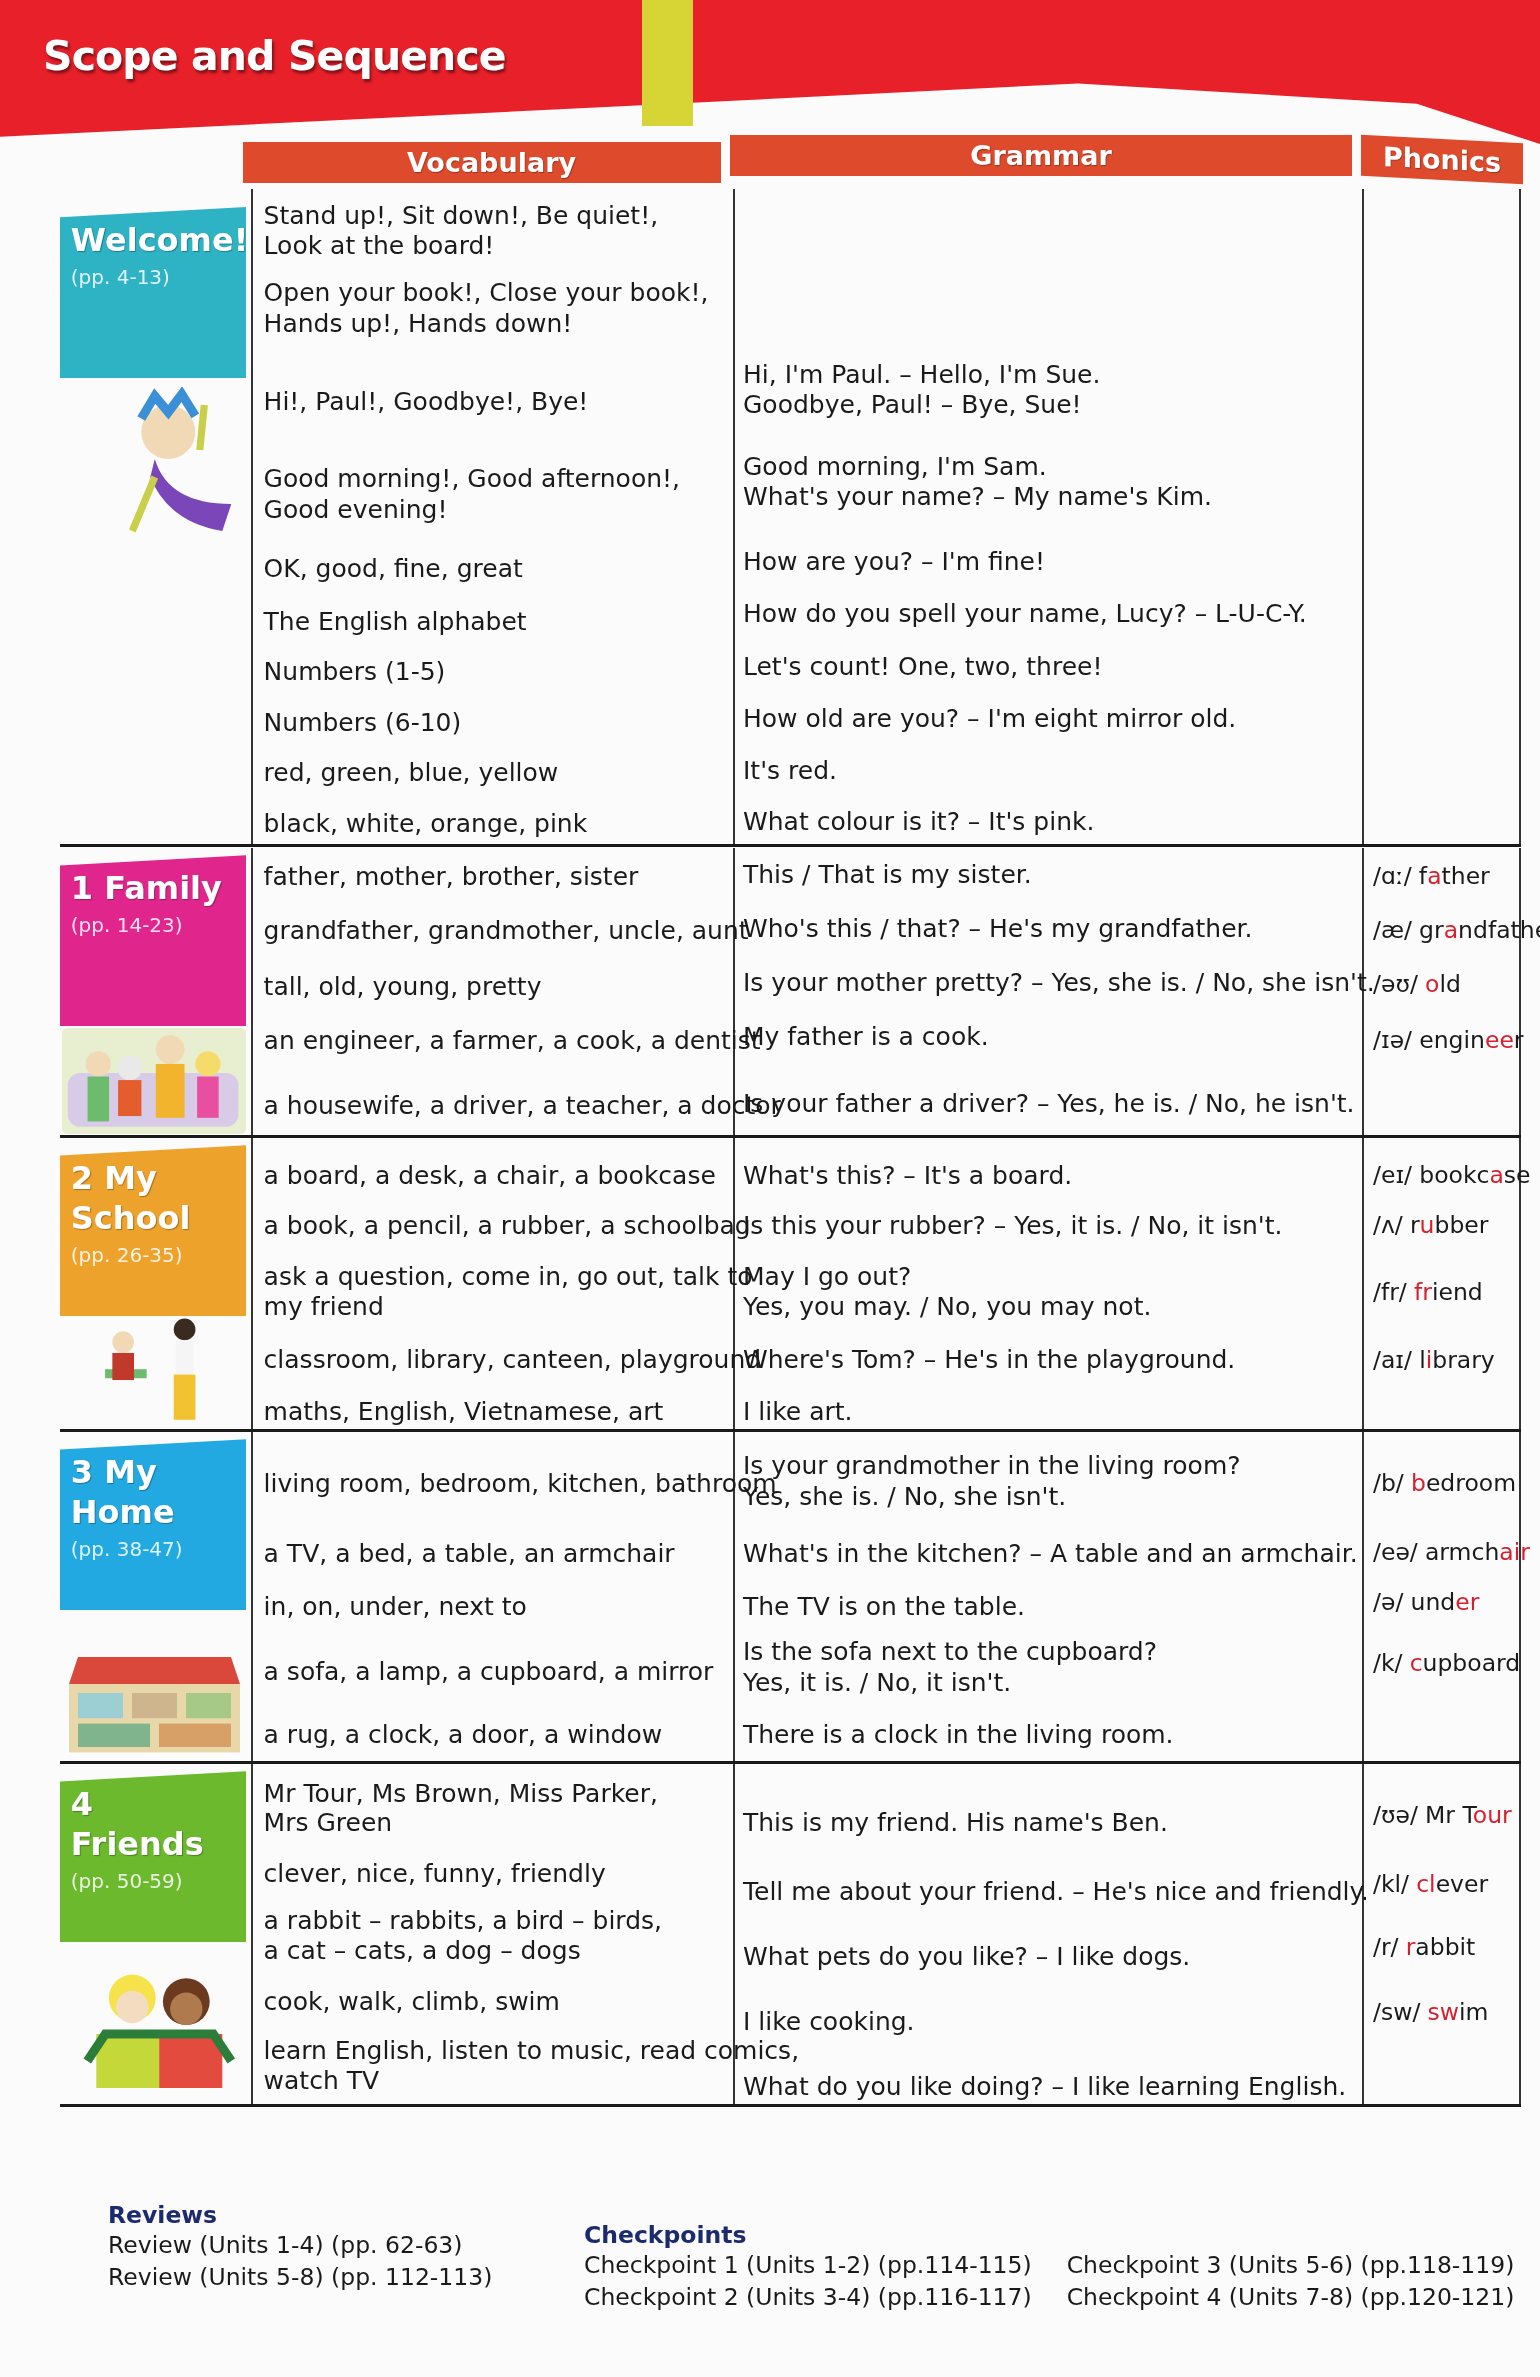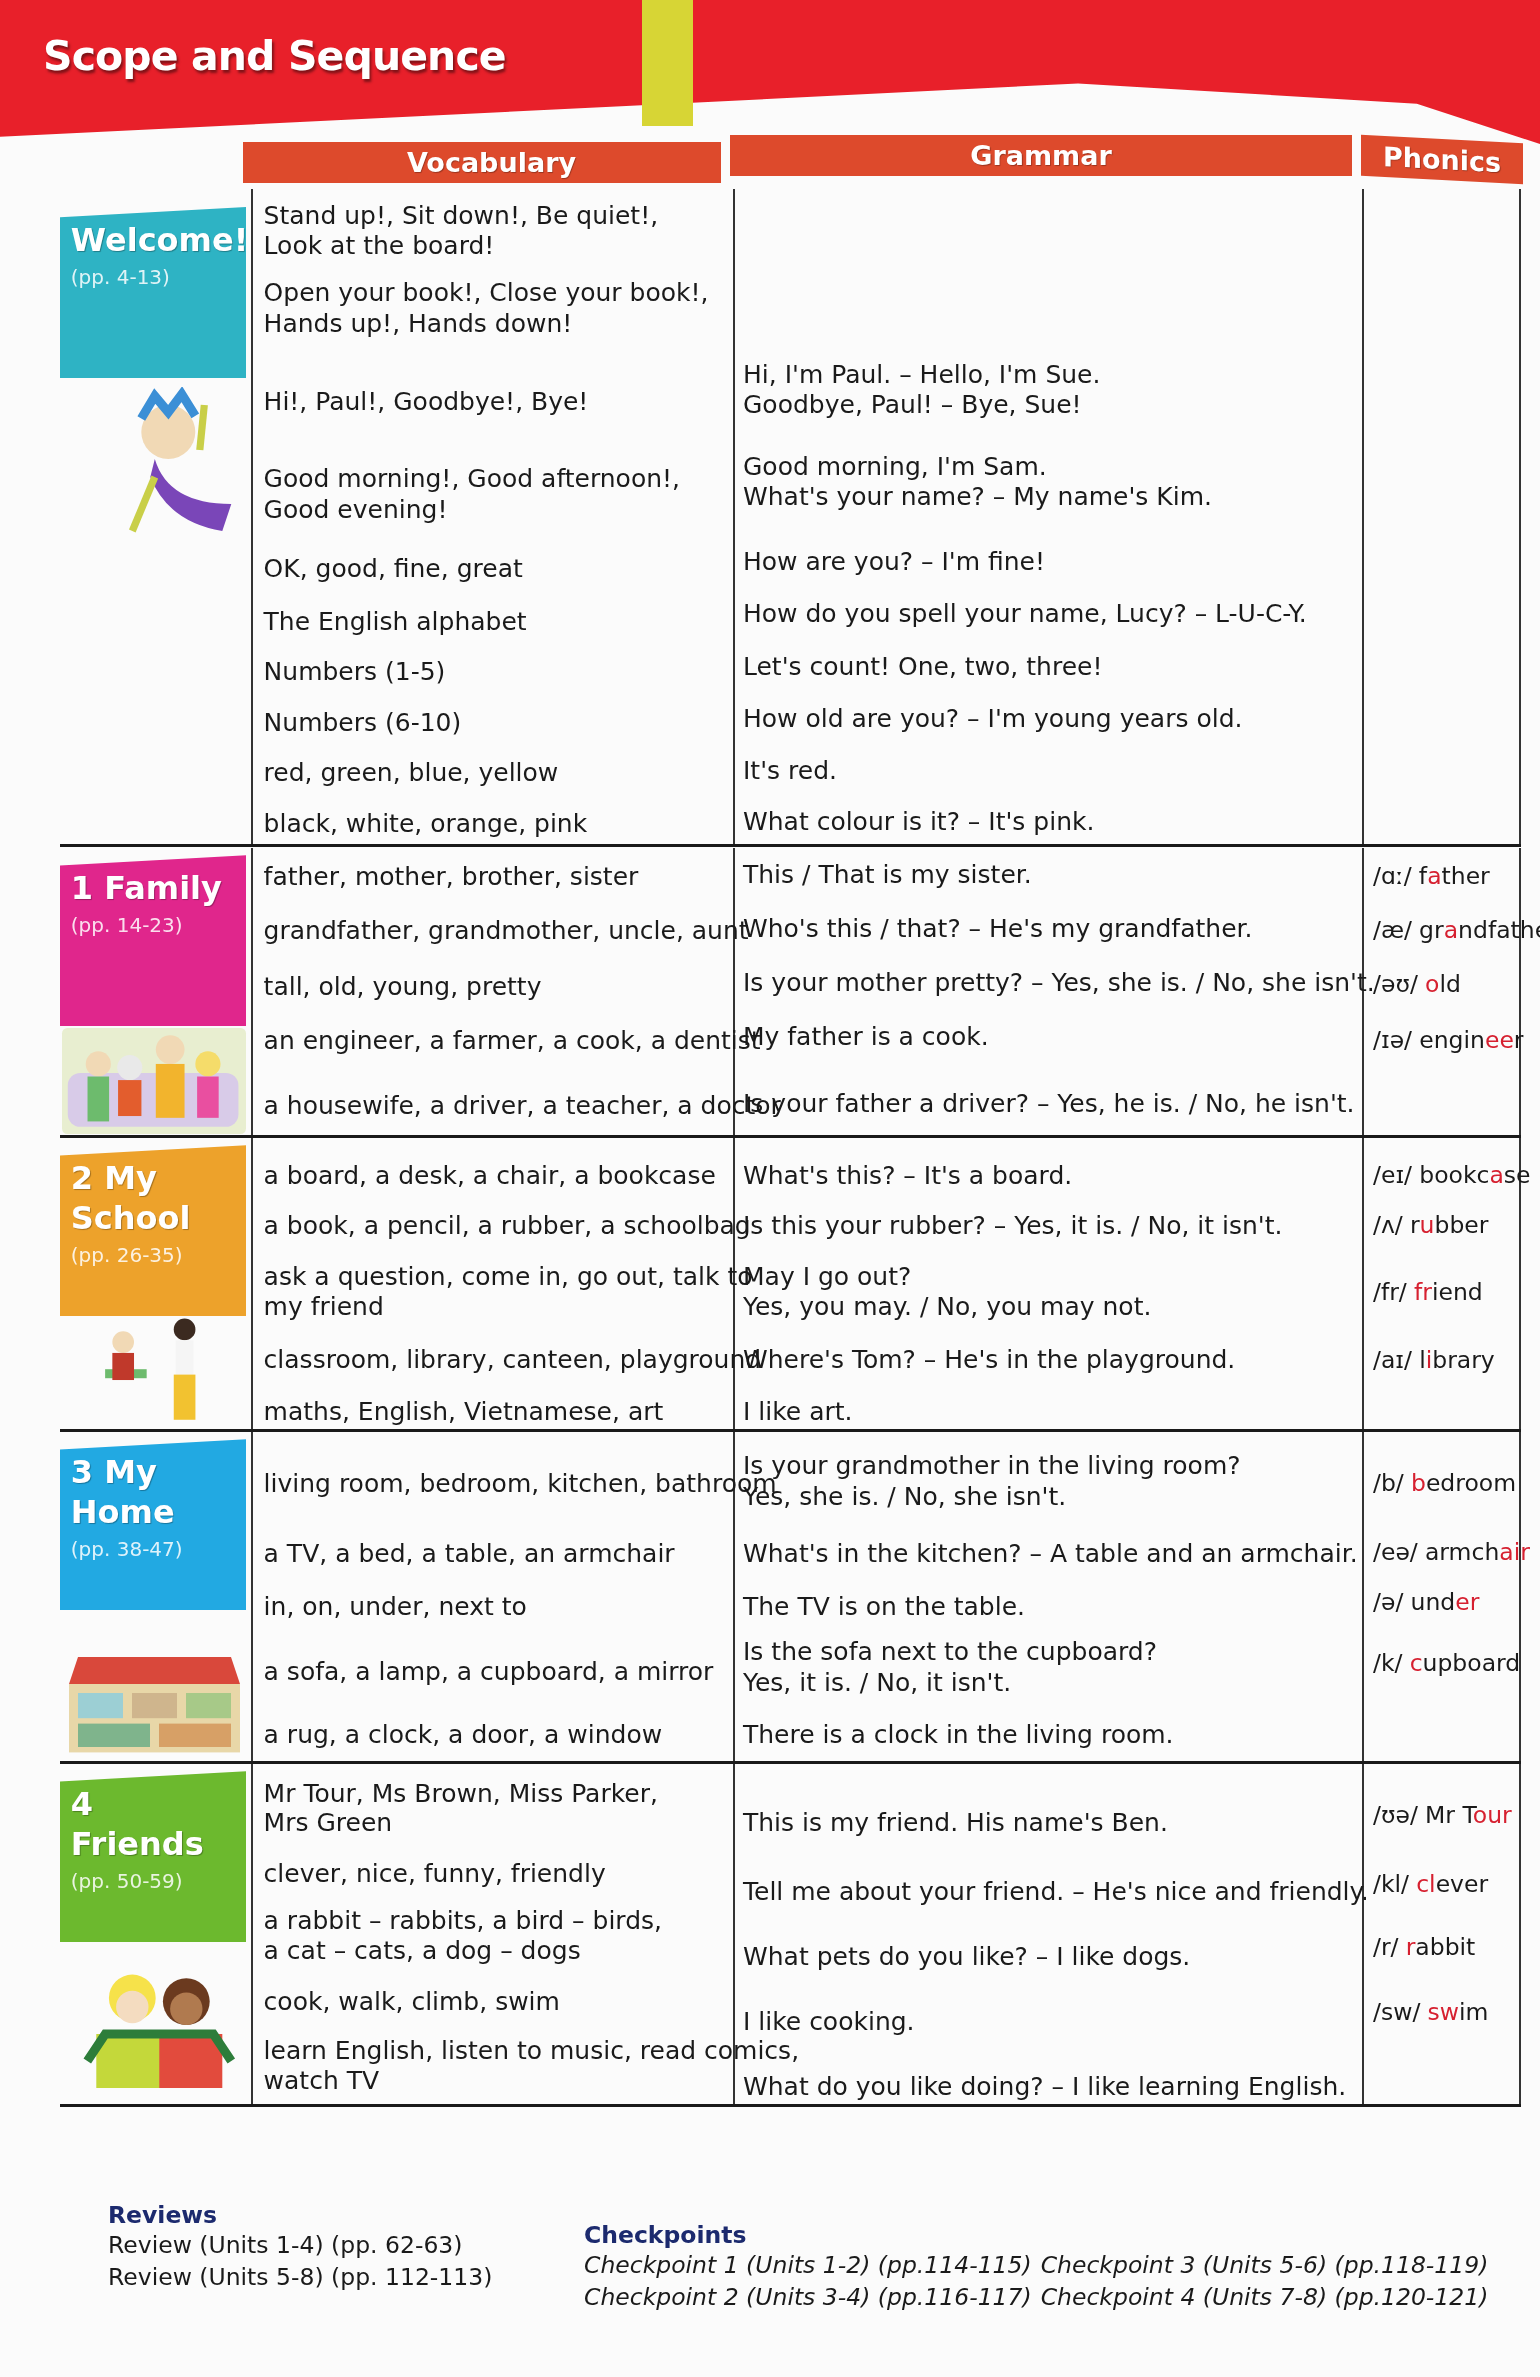--- a/index.html
+++ b/index.html
@@ -56,21 +56,21 @@
   .gram { left: 492px; }
   .phon { left: 1122px; font-size: 23.5px; }
   .phon .sym { margin-right: 7.2px; }
   .hl { color: #d62030; }
 
   .footer { position: absolute; left: 0; top: 2201px; width: 1540px; height: 177px; }
   .footer .h { font-weight: bold; color: #1c2a6e; font-size: 23.5px; }
   .footer .t { font-size: 23.5px; line-height: 32px; color: #1a1a1a; }
   .reviews { position: absolute; left: 108px; top: 0; }
   .checkpoints { position: absolute; left: 584px; top: 20px; }
-  .cp-grid { display: grid; grid-template-columns: auto auto; column-gap: 9px; font-style: italic; }
+  .cp-grid { display: grid; grid-template-columns: auto auto; column-gap: 35px; }
 </style>
 </head>
 <body>
 
 <div class="banner"></div>
 <div class="yellow-tab"></div>
 <h1 class="banner-title">Scope and Sequence</h1>
 
 <div class="table-wrap">
   <div class="col-headers">
@@ -112,21 +112,21 @@
       <div class="line vocab" style="top:568px">red, green, blue, yellow</div>
       <div class="line vocab" style="top:619px">black, white, orange, pink</div>
 
       <div class="line gram" style="top:170px">Hi, I'm Paul. – Hello, I'm Sue.</div>
       <div class="line gram" style="top:200px">Goodbye, Paul! – Bye, Sue!</div>
       <div class="line gram" style="top:262px">Good morning, I'm Sam.</div>
       <div class="line gram" style="top:292px">What's your name? – My name's Kim.</div>
       <div class="line gram" style="top:357px">How are you? – I'm fine!</div>
       <div class="line gram" style="top:409px">How do you spell your name, Lucy? – L-U-C-Y.</div>
       <div class="line gram" style="top:462px">Let's count! One, two, three!</div>
-      <div class="line gram" style="top:514px">How old are you? – I'm young years old.</div>
+      <div class="line gram" style="top:514px">How old are you? – I'm eight mirror old.</div>
       <div class="line gram" style="top:566px">It's red.</div>
       <div class="line gram" style="top:617px">What colour is it? – It's pink.</div>
     </div>
   </div>
 
   <div class="unit-row" style="top:713px;height:290px;">
     <div class="unit-label" style="background:#e0268c;height:171px;">
       <div class="name">1 Family</div>
       <div class="pages">(pp. 14-23)</div>
     </div>

